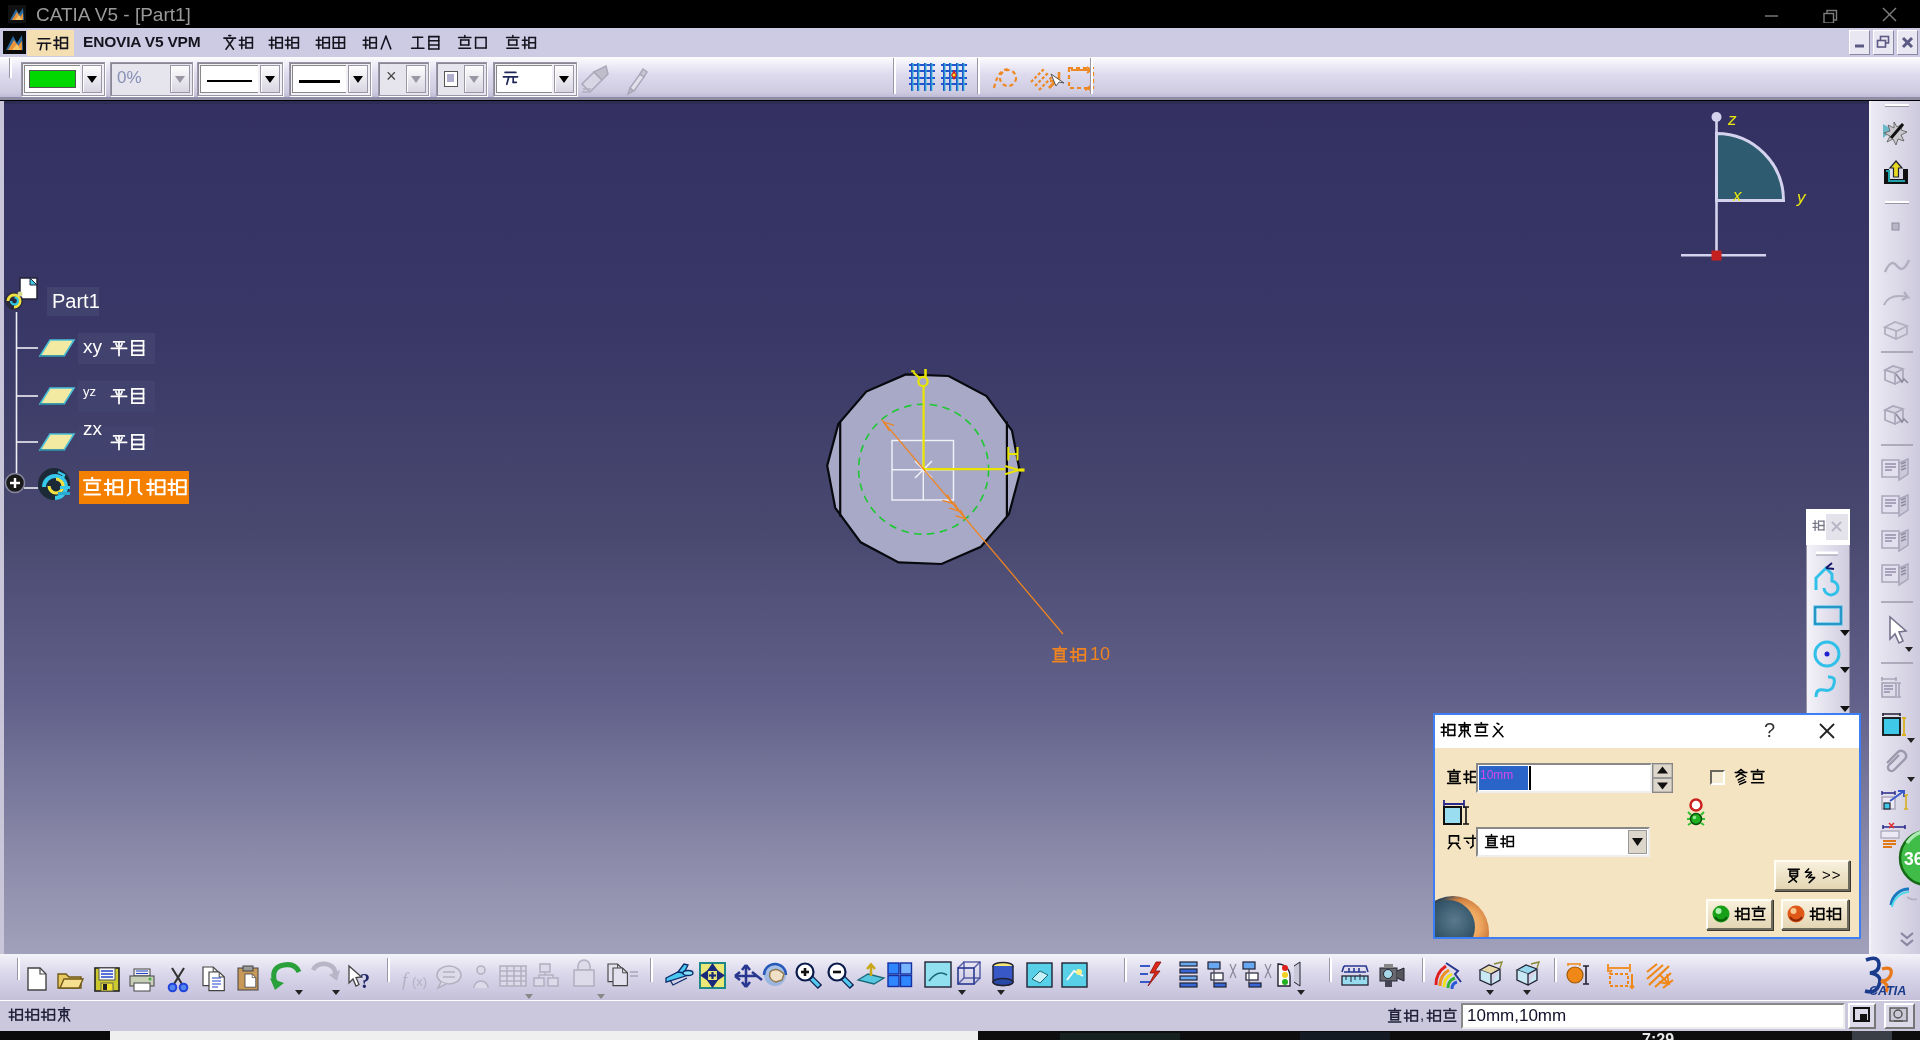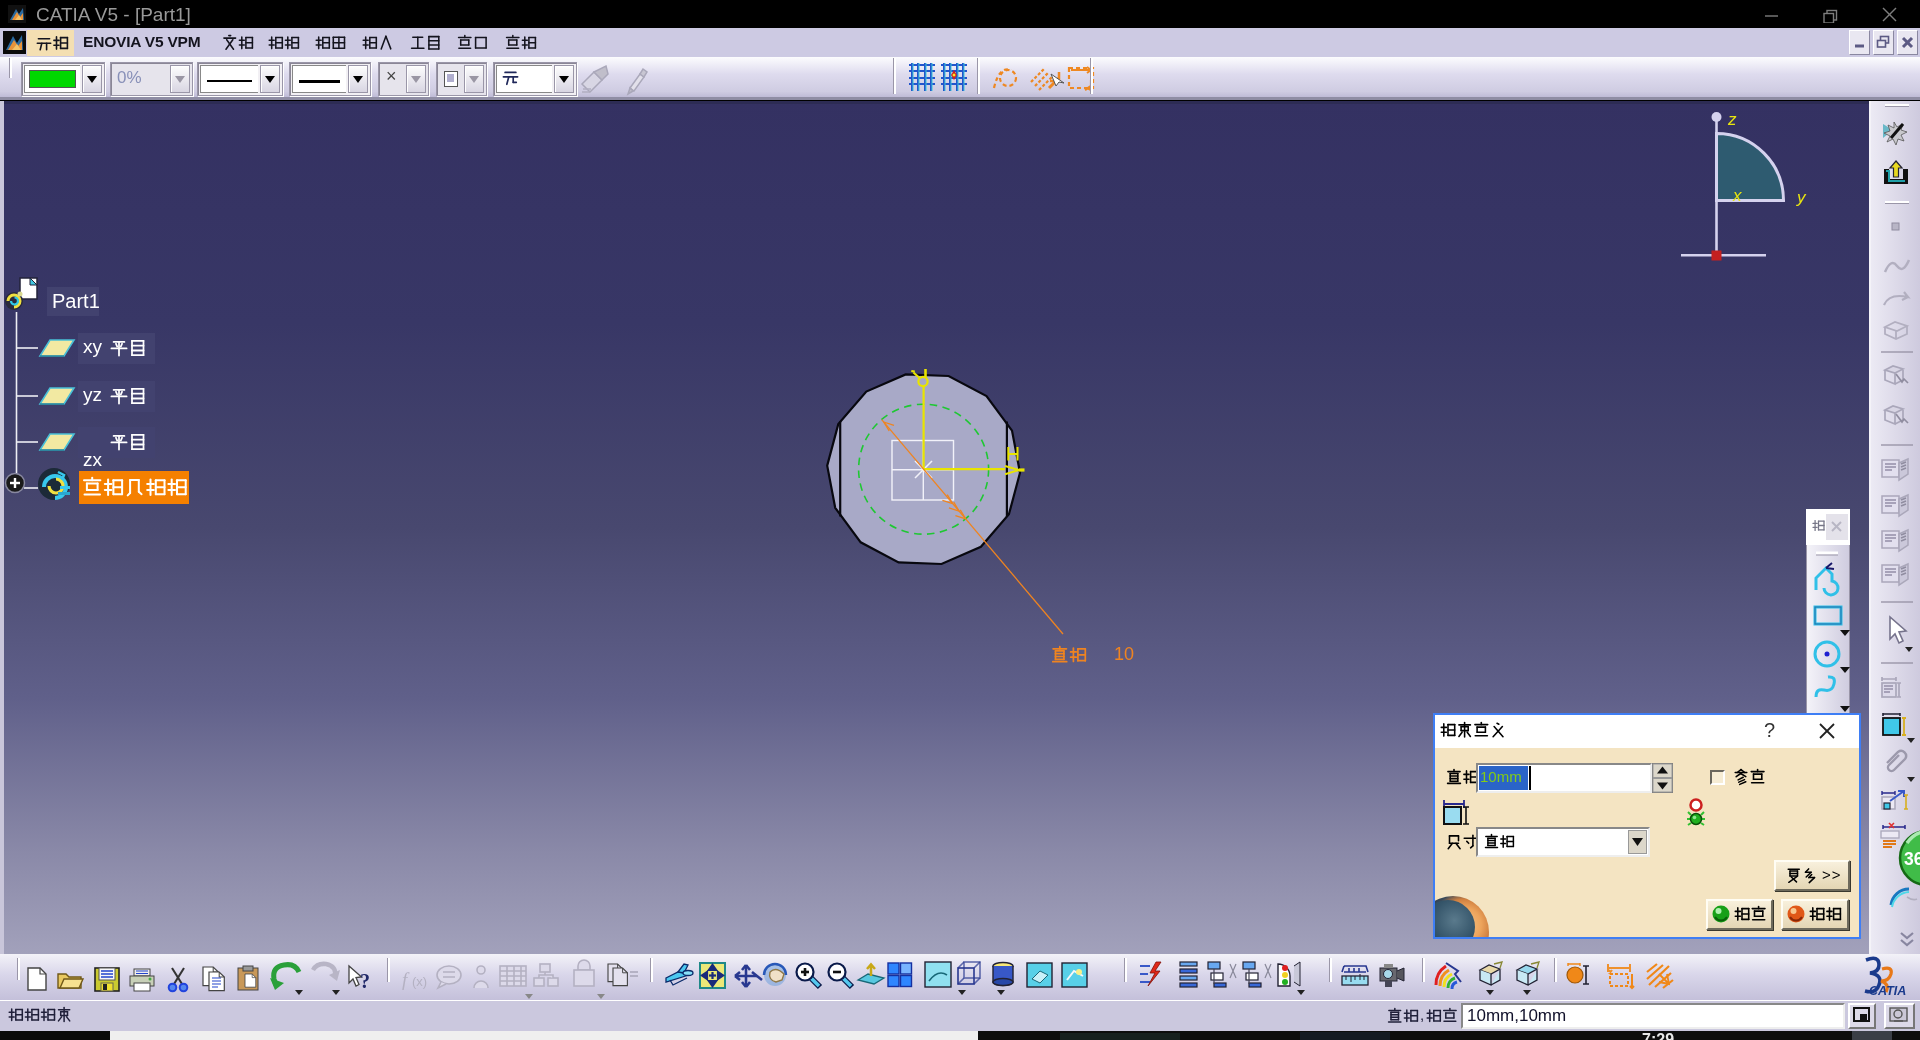--- a/index.html
+++ b/index.html
@@ -425,37 +425,37 @@
       <line x1="5.9" y1="4.7" x2="7.2" y2="7.6"></line>
       <line x1="12.1" y1="4.7" x2="10.8" y2="7.6"></line>
       <line x1="22.0" y1="1.8" x2="33.5" y2="1.8"></line>
       <line x1="22.0" y1="1.8" x2="22.0" y2="16.2"></line>
       <line x1="33.5" y1="1.8" x2="33.5" y2="16.2"></line>
       <line x1="22.0" y1="16.2" x2="33.5" y2="16.2"></line>
       <line x1="22.0" y1="6.7" x2="33.5" y2="6.7"></line>
       <line x1="22.0" y1="11.5" x2="33.5" y2="11.5"></line>
     </g>
   </svg>
-<div class="abs" style="left:83px;top:384px;font-size:19px;color:#fff">yz</div>
+<div class="abs" style="left:83px;top:384px;font-size:13px;color:#fff">yz</div>
 <svg style="position:absolute;left:110.0px;top:386.5px;overflow:visible" width="39" height="20">
     <g stroke="#ffffff" stroke-width="1.76" stroke-linecap="round">
       <line x1="3.6" y1="2.9" x2="14.4" y2="2.9"></line>
       <line x1="1.4" y1="9.4" x2="16.6" y2="9.4"></line>
       <line x1="9.0" y1="2.9" x2="9.0" y2="16.6"></line>
       <line x1="5.9" y1="4.7" x2="7.2" y2="7.6"></line>
       <line x1="12.1" y1="4.7" x2="10.8" y2="7.6"></line>
       <line x1="22.0" y1="1.8" x2="33.5" y2="1.8"></line>
       <line x1="22.0" y1="1.8" x2="22.0" y2="16.2"></line>
       <line x1="33.5" y1="1.8" x2="33.5" y2="16.2"></line>
       <line x1="22.0" y1="16.2" x2="33.5" y2="16.2"></line>
       <line x1="22.0" y1="6.7" x2="33.5" y2="6.7"></line>
       <line x1="22.0" y1="11.5" x2="33.5" y2="11.5"></line>
     </g>
   </svg>
-<div class="abs" style="left:83px;top:449px;font-size:19px;color:#fff">zx</div>
+<div class="abs" style="left:83px;top:418px;font-size:19px;color:#fff">zx</div>
 <svg style="position:absolute;left:110.0px;top:432.5px;overflow:visible" width="39" height="20">
     <g stroke="#ffffff" stroke-width="1.76" stroke-linecap="round">
       <line x1="3.6" y1="2.9" x2="14.4" y2="2.9"></line>
       <line x1="1.4" y1="9.4" x2="16.6" y2="9.4"></line>
       <line x1="9.0" y1="2.9" x2="9.0" y2="16.6"></line>
       <line x1="5.9" y1="4.7" x2="7.2" y2="7.6"></line>
       <line x1="12.1" y1="4.7" x2="10.8" y2="7.6"></line>
       <line x1="22.0" y1="1.8" x2="33.5" y2="1.8"></line>
       <line x1="22.0" y1="1.8" x2="22.0" y2="16.2"></line>
       <line x1="33.5" y1="1.8" x2="33.5" y2="16.2"></line>
@@ -518,21 +518,21 @@
       <line x1="22.4" y1="2.1" x2="22.4" y2="15.4"></line>
       <line x1="19.6" y1="5.9" x2="25.2" y2="5.9"></line>
       <line x1="19.6" y1="11.2" x2="25.2" y2="11.2"></line>
       <line x1="26.9" y1="2.8" x2="34.3" y2="2.8"></line>
       <line x1="26.9" y1="2.8" x2="26.9" y2="14.7"></line>
       <line x1="34.3" y1="2.8" x2="34.3" y2="14.7"></line>
       <line x1="26.9" y1="14.7" x2="34.3" y2="14.7"></line>
       <line x1="26.9" y1="8.8" x2="34.3" y2="8.8"></line>
     </g>
   </svg>
-<div class="abs" style="left:1114px;top:644px;font-size:18px;color:#ef8420">10</div>
+<div class="abs" style="left:1090px;top:644px;font-size:18px;color:#ef8420">10</div>
 <svg class="abs" style="left:1871px;top:101px" width="49" height="853" fill="none">
     <line x1="14.0" y1="4.0" x2="38.0" y2="4.0" stroke="#fff" stroke-width="2.0"></line>
     <line x1="14.0" y1="5.5" x2="38.0" y2="5.5" stroke="#9a96a8" stroke-width="1.0"></line>
     <g transform="translate(12,21)">
       <path d="M0,2 L10,8 L0,16 Z" fill="#6ab8c8"></path>
       <path d="M11,0 l3,5 6,-3 -2,6 6,2 -6,3 3,6 -6,-2 -2,6 -3,-6 -6,3 3,-6 -6,-3 6,-2 -2,-6 6,3 z" fill="#c8c8cc" stroke="#555" stroke-width="0.8"></path>
       <line x1="8" y1="16" x2="20" y2="2" stroke="#111" stroke-width="3"></line>
     </g>
     <g transform="translate(13,60)">
       <path d="M0,8 h5 v10 h14 v-10 h5 v15 h-24 z" fill="#111"></path>
@@ -719,21 +719,21 @@
       <line x1="17.9" y1="10.2" x2="23.0" y2="10.2"></line>
       <line x1="24.6" y1="2.6" x2="31.4" y2="2.6"></line>
       <line x1="24.6" y1="2.6" x2="24.6" y2="13.4"></line>
       <line x1="31.4" y1="2.6" x2="31.4" y2="13.4"></line>
       <line x1="24.6" y1="13.4" x2="31.4" y2="13.4"></line>
       <line x1="24.6" y1="8.0" x2="31.4" y2="8.0"></line>
     </g>
   </svg>
 <div class="abs" style="left:1476px;top:763px;width:176px;height:30px;background:#fff;border:2px solid #888;border-right-color:#eee;border-bottom-color:#eee"></div>
 <div class="abs" style="left:1479px;top:766px;width:49px;height:24px;background:#2a64c8"></div>
-<div class="abs" style="left:1480px;top:768px;font-size:15px;color:#84cc16">10mm</div>
+<div class="abs" style="left:1480px;top:768px;font-size:12px;color:#d946ef">10mm</div>
 <div class="abs" style="left:1529px;top:766px;width:1.5px;height:24px;background:#000"></div>
 <div class="abs" style="left:1652px;top:763px;width:21px;height:30px;background:#e2ddd2;border:1px solid #777"></div>
 <svg class="abs" style="left:1652px;top:763px" width="21" height="30">
     <rect x="1" y="1" width="19" height="13.5" fill="#dcd7ca" stroke="#999"></rect>
     <rect x="1" y="15.5" width="19" height="13.5" fill="#dcd7ca" stroke="#999"></rect>
     <path d="M10.5,3.5 l5.5,7 h-11 z" fill="#111"></path>
     <path d="M10.5,26.5 l5.5,-7 h-11 z" fill="#111"></path>
   </svg>
 <div class="abs" style="left:1710px;top:770px;width:15px;height:15px;background:#f6ecd4;border:2px solid #6a675e;border-right-color:#fff;border-bottom-color:#fff"></div>
 <svg style="position:absolute;left:1733.0px;top:769.0px;overflow:visible" width="35" height="18">

